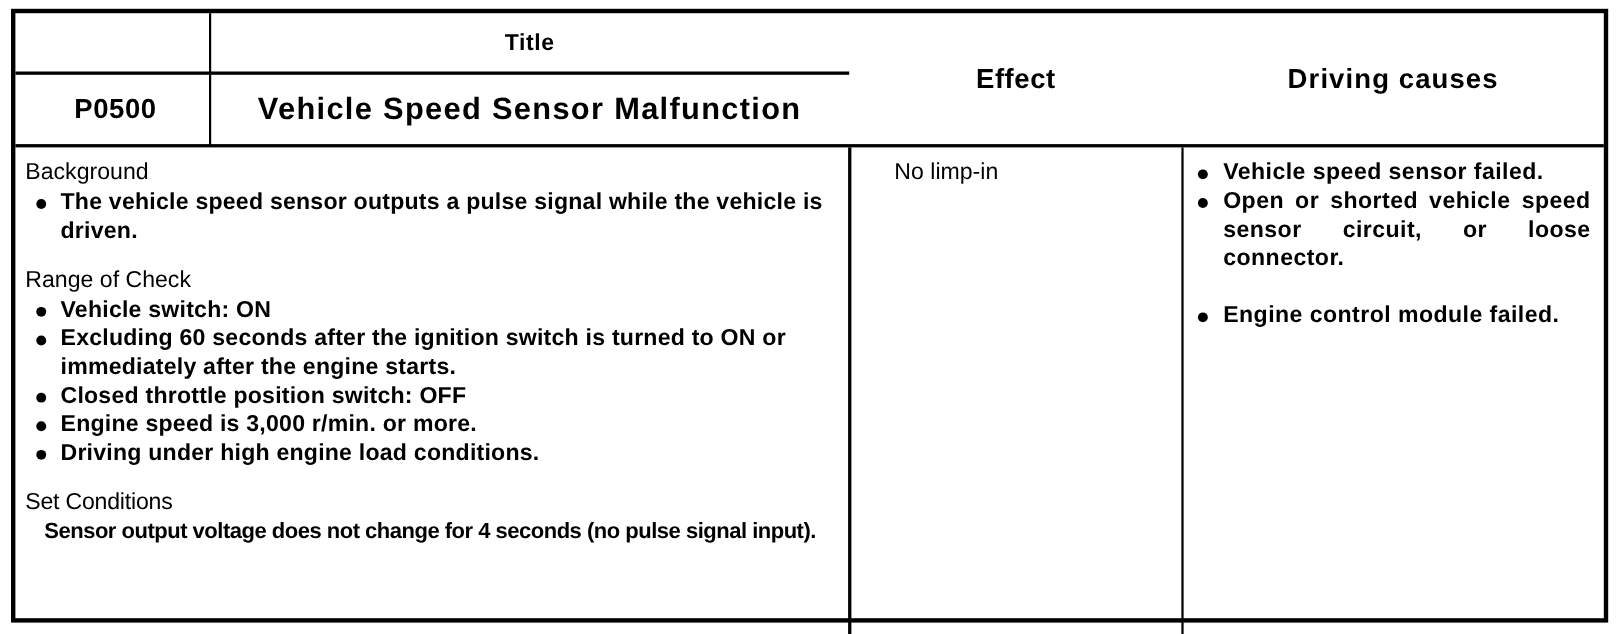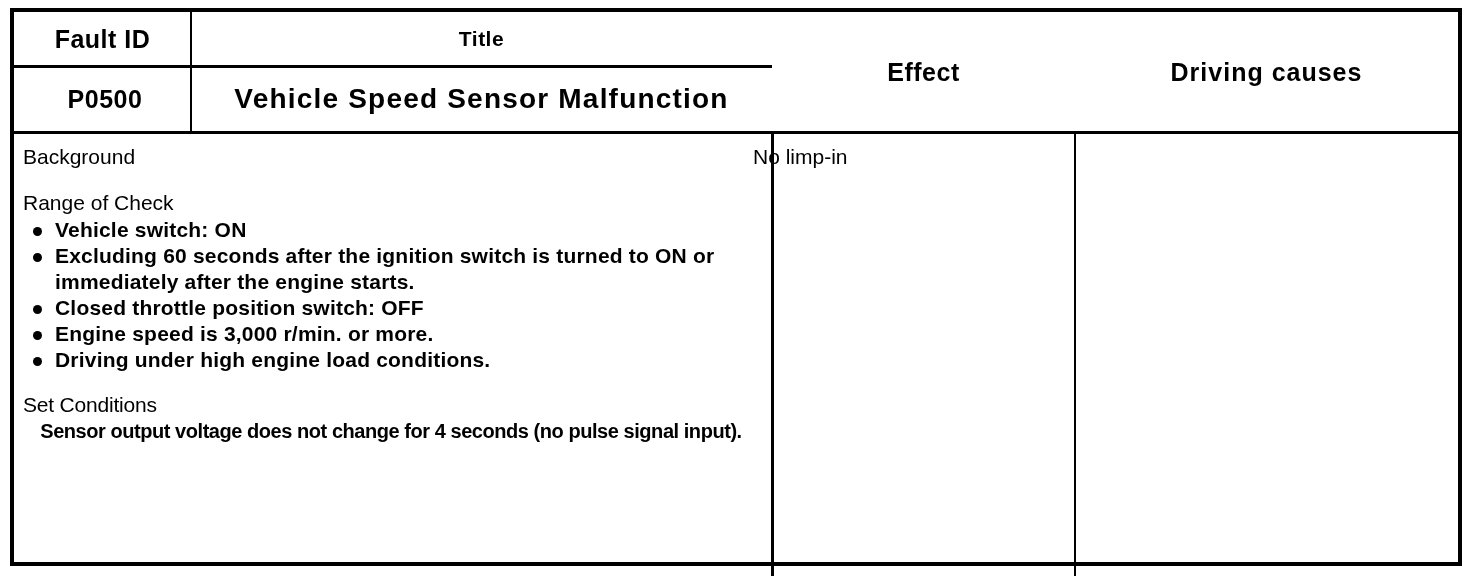--- a/index.html
+++ b/index.html
@@ -121,21 +121,21 @@
     height: 495px;
   }
 
   .bcell {
     position: absolute;
     top: 0;
     height: 428px;
     box-sizing: border-box;
   }
   .cell-detail  { left: 0;      width: 757px; padding: 10px 12px 0 9px; }
-  .cell-effect  { left: 736px;  width: 300px; padding: 10px 0 0 3px; }
+  .cell-effect  { left: 796px;  width: 300px; padding: 10px 0 0 3px; }
   .cell-causes  { left: 1062px; width: 382px; padding: 10px 12px 0 11px; }
 
   
   .sec-head {
     font-size: 21px;
     line-height: 26px;
     margin: 0 0 1px 0;
     font-weight: normal;
   }
   .sec-head.tight { letter-spacing: -0.2px; }
@@ -197,21 +197,20 @@
     left: 2px;
   }
 </style>
 </head>
 <body>
 
 <div id="fault-table">
 
   <div class="header-band">
 
-    <div class="hcell cell-faultid-head">Fault ID</div>
 
     <div class="hcell cell-title-head">Title</div>
 
     <div class="hcell cell-faultid-value">P0500</div>
 
     <div class="hcell cell-effect-head">Effect</div>
 
     <div class="hcell cell-title-value">Vehicle Speed Sensor Malfunction</div>
 
     <div class="hcell cell-causes-head">Driving causes</div>
@@ -224,20 +223,21 @@
   <div class="body-row">
 
     <div class="rule-v-effect"></div>
     <div class="rule-v-causes"></div>
 
     <div class="bcell cell-detail">
 
       <p class="sec-head">Background</p>
 
       <ul class="blist">
+        <li>The vehicle speed sensor outputs a pulse signal while the vehicle is driven.</li>
       </ul>
 
       <div class="gap"></div>
 
       <p class="sec-head">Range of Check</p>
 
       <ul class="blist">
         <li>Vehicle switch: ON</li>
         <li>Excluding 60 seconds after the ignition switch is turned to ON or immediately after the engine starts.</li>
         <li>Closed throttle position switch: OFF</li>
@@ -249,14 +249,21 @@
 
       <p class="sec-head tight">Set Conditions</p>
 
       <p class="plain-line">Sensor output voltage does not change for 4 seconds (no pulse signal input).</p>
     </div>
 
     <div class="bcell cell-effect">
       <p class="effect-text">No limp-in</p>
     </div>
 
+    <div class="bcell cell-causes">
+      <ul class="blist causes">
+        <li>Vehicle speed sensor failed.</li>
+        <li class="justify">Open or shorted vehicle speed sensor circuit, or loose connector.</li>
+        <li>Engine control module failed.</li>
+      </ul>
+    </div>
   </div>
 </div>
 
 </body></html>

